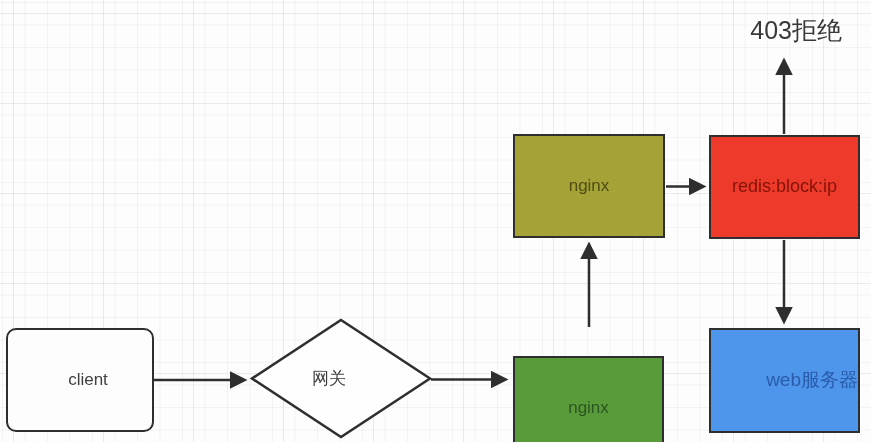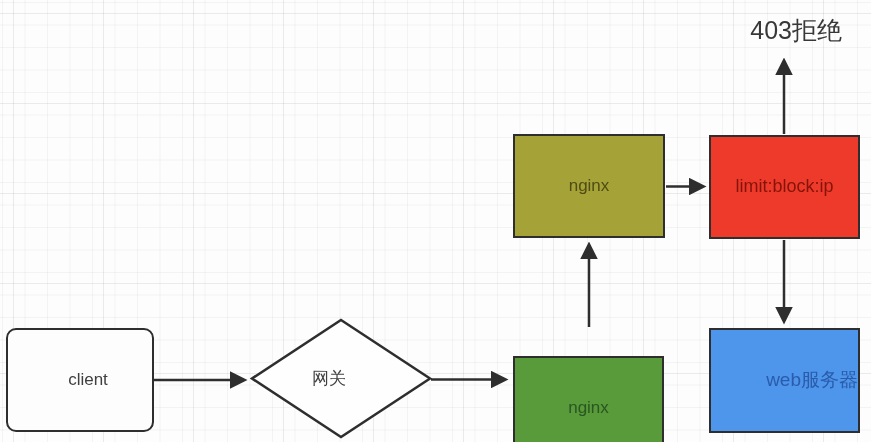--- a/index.html
+++ b/index.html
@@ -120,21 +120,21 @@
 
   <div class="node node-nginx">
     <span>nginx</span>
   </div>
 
   <div class="node node-redis">
     <span>nginx</span>
   </div>
 
   <div class="node node-limit">
-    <span>limit:block:ip</span>
+    <span>redis:block:ip</span>
   </div>
 
   <div class="node node-web">
     <span>web服务器</span>
   </div>
 
   <div class="annotation-403">
     <span>403拒绝</span>
   </div>
 

